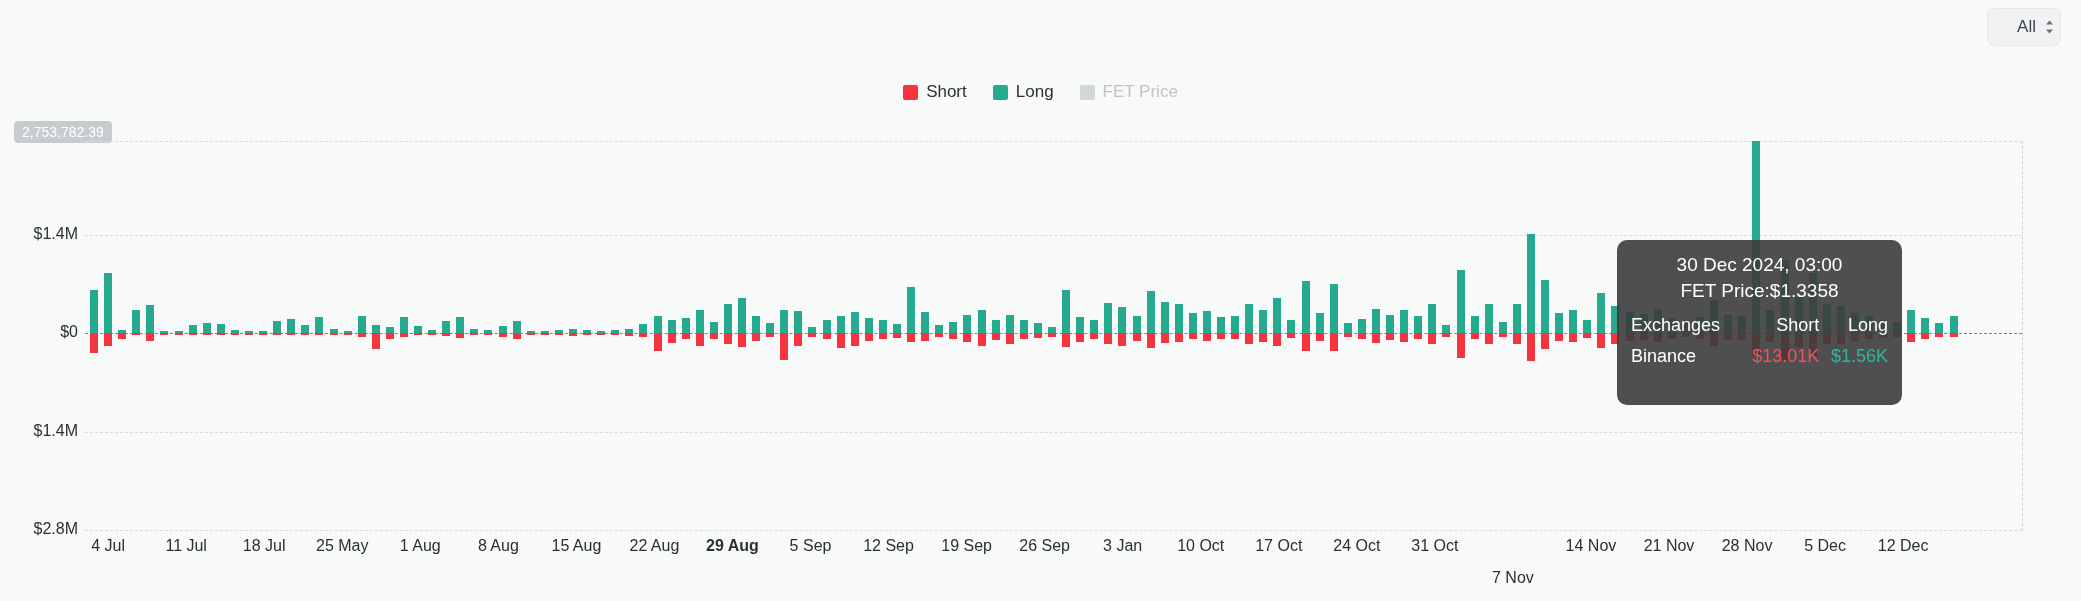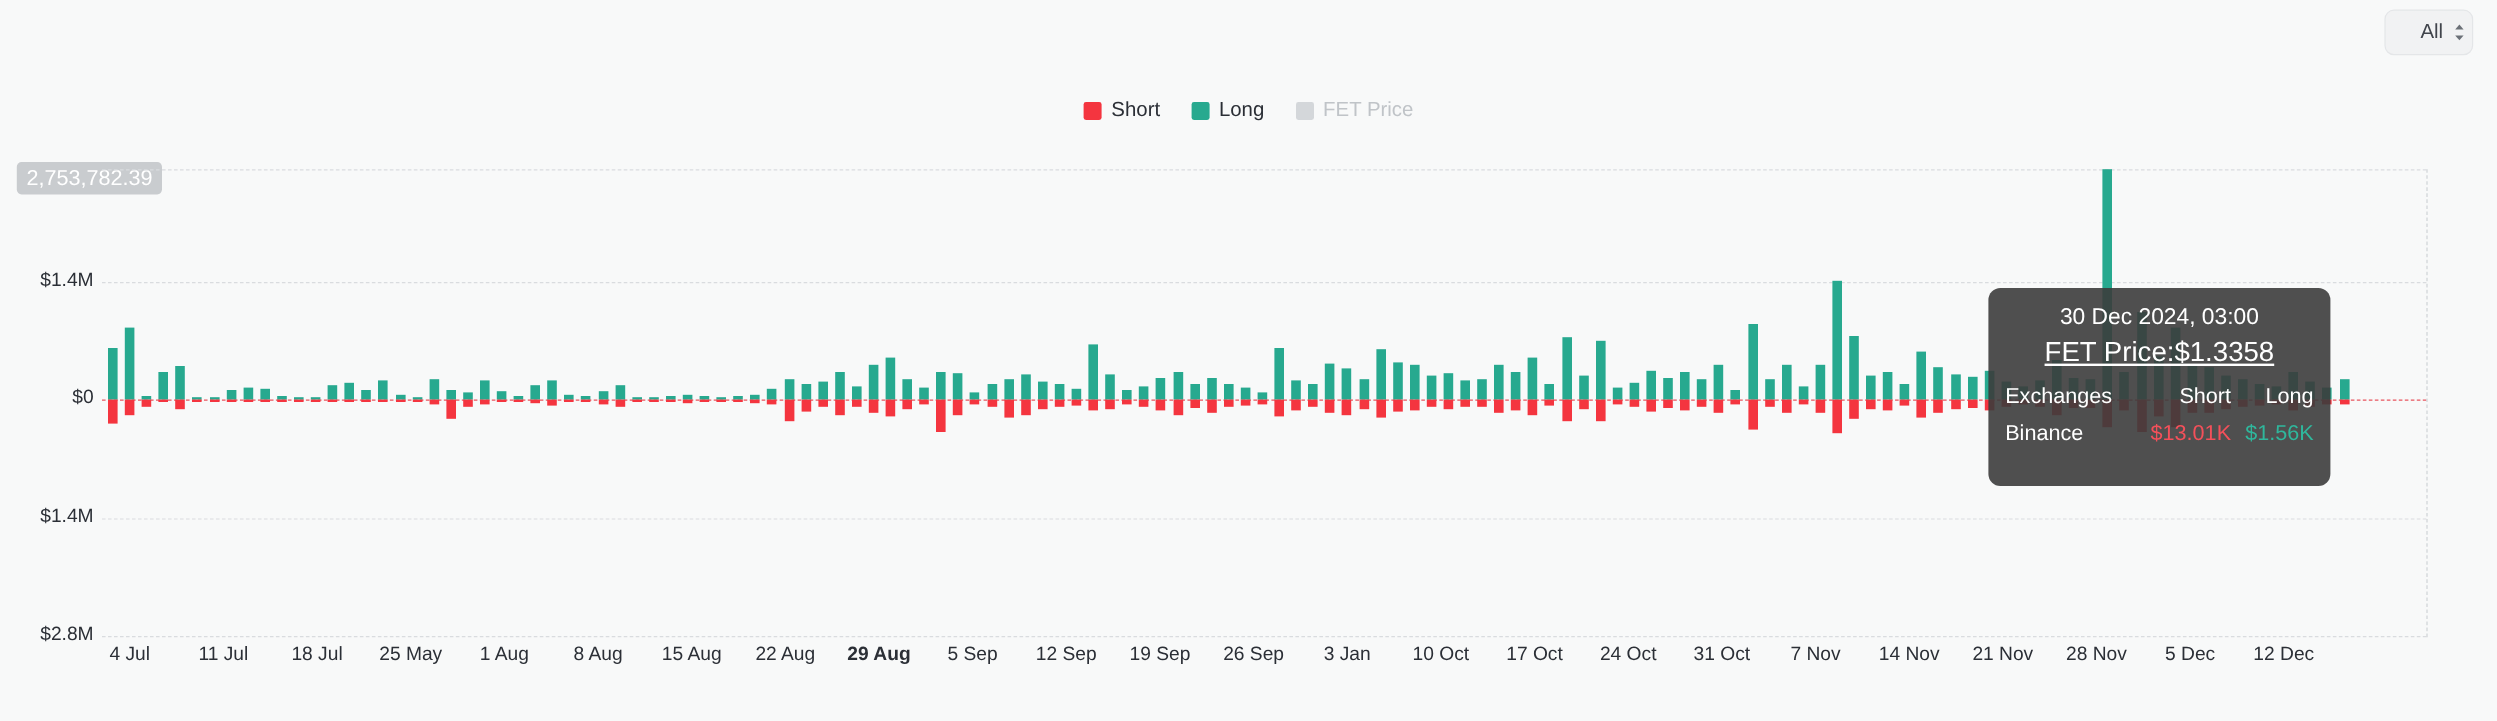--- a/index.html
+++ b/index.html
@@ -60,23 +60,23 @@
     position: absolute; top: 29px; height: 390px; width: 0;
     border-left: 1px dashed #cfd3d6;
   }
   .zeroline {
     position: absolute; left: 85px; width: 1937px; height: 0;
     border-top: 1px dashed #e8555f;
   }
   .ylabel-box { position: absolute; width: 78px; text-align: right; font-size: 16px; color: #2b2f36; }
 
   #y-badge {
-    position: absolute; left: 14px; top: 23px;
+    position: absolute; left: 14px; top: 9px;
     background: #c9cccf; color: #ffffff;
-    font-size: 18px; border-radius: 4px; padding: 3px 8px;
+    font-size: 14px; border-radius: 4px; padding: 3px 8px;
     white-space: nowrap;
   }
 
   .xlabel {
     position: absolute; top: 425px;
     font-size: 16px; color: #2b2f36; white-space: nowrap;
     transform: translateX(-50%);
   }
 
   .bar { position: absolute; width: 8px; }
@@ -93,24 +93,23 @@
 
   
   #tooltip {
     position: absolute; left: 1617px; top: 128px;
     width: 285px; height: 165px;
     background: rgba(60,60,60,0.90);
     border-radius: 10px;
     color: #ffffff;
     padding: 10px 14px 8px 14px;
     box-sizing: border-box;
-    margin-left: 40px;
   }
   #tooltip .tt-date { text-align: center; font-size: 19px; margin-top: 4px; }
-  #tooltip .tt-price { text-align: center; font-size: 23px; margin-top: 4px; text-decoration: underline; }
+  #tooltip .tt-price { text-align: center; font-size: 19px; margin-top: 4px; }
   #tooltip table { width: 100%; border-collapse: collapse; margin-top: 8px; }
   #tooltip th, #tooltip td { font-weight: normal; font-size: 18px; padding: 5px 0; }
   #tooltip th:first-child, #tooltip td:first-child { text-align: left; }
   #tooltip th:nth-child(2), #tooltip td:nth-child(2) { text-align: right; }
   #tooltip th:nth-child(3), #tooltip td:nth-child(3) { text-align: right; }
   #tooltip .v-short { color: #f4505a; }
   #tooltip .v-long  { color: #2fb79c; }
   #tooltip tr.spacer td { padding: 0; height: 10px; }
 </style>
 </head>
@@ -439,21 +438,21 @@
       <div class="xlabel" style="left: 732.479px; font-weight: bold;">29 Aug</div>
       <div class="xlabel" style="left: 810.522px;">5 Sep</div>
       <div class="xlabel" style="left: 888.566px;">12 Sep</div>
       <div class="xlabel" style="left: 966.609px;">19 Sep</div>
       <div class="xlabel" style="left: 1044.65px;">26 Sep</div>
       <div class="xlabel" style="left: 1122.7px;">3 Jan</div>
       <div class="xlabel" style="left: 1200.74px;">10 Oct</div>
       <div class="xlabel" style="left: 1278.78px;">17 Oct</div>
       <div class="xlabel" style="left: 1356.83px;">24 Oct</div>
       <div class="xlabel" style="left: 1434.87px;">31 Oct</div>
-      <div class="xlabel" style="left: 1512.91px;">7 Nov</div>
+      <div class="xlabel" style="left: 1512.91px; margin-top: 32px;">7 Nov</div>
       <div class="xlabel" style="left: 1590.96px;">14 Nov</div>
       <div class="xlabel" style="left: 1669px;">21 Nov</div>
       <div class="xlabel" style="left: 1747.04px;">28 Nov</div>
       <div class="xlabel" style="left: 1825.09px;">5 Dec</div>
       <div class="xlabel" style="left: 1903.13px;">12 Dec</div>
     </div>
 
 
   <div id="tooltip">
     <div class="tt-date">30 Dec 2024, 03:00</div>

